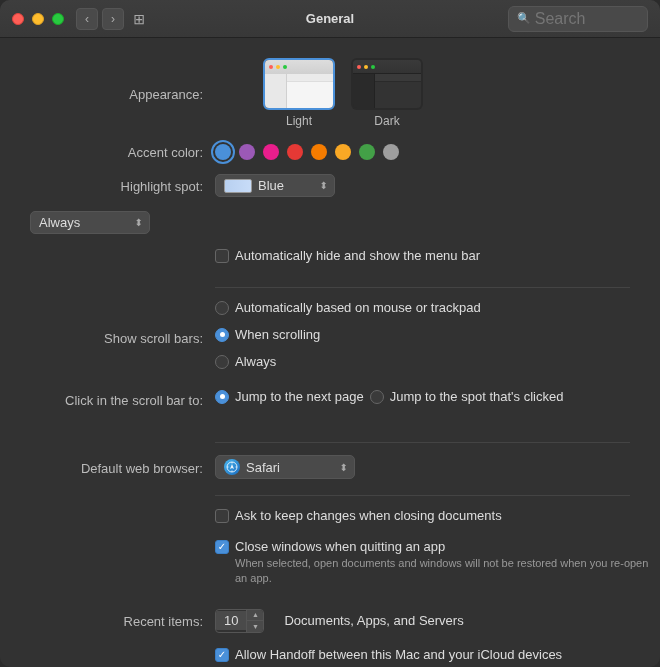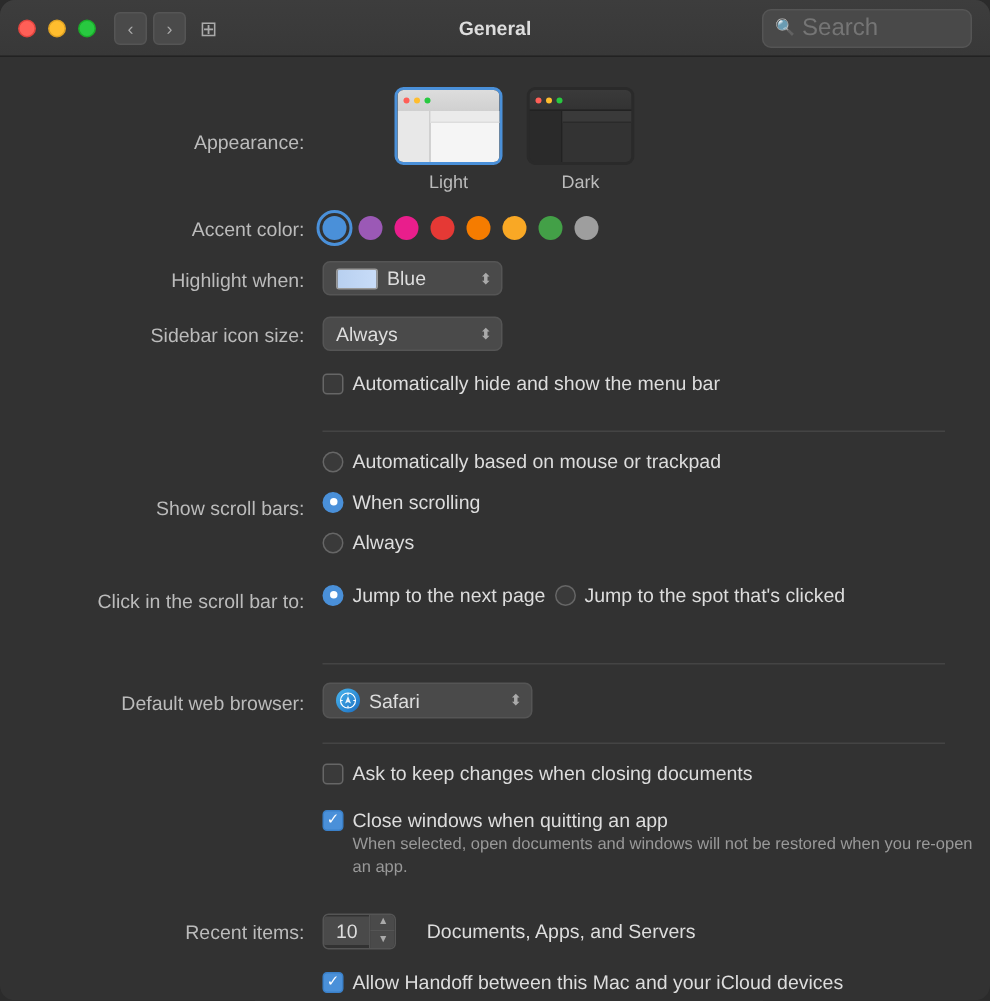--- a/index.html
+++ b/index.html
@@ -456,32 +456,31 @@
           <div class="color-dot" style="background:#e53935;"></div>
           <div class="color-dot" style="background:#f57c00;"></div>
           <div class="color-dot" style="background:#f9a825;"></div>
           <div class="color-dot" style="background:#43a047;"></div>
           <div class="color-dot" style="background:#9e9e9e;"></div>
         </div>
       </div>
     </div>
 
     <div class="row">
-      <div class="row-label">Highlight when:</div>
+      <div class="row-label">Highlight spot:</div>
       <div class="row-content">
         <div class="dropdown">
           <span style="display:inline-block;width:28px;height:14px;background:linear-gradient(90deg,#b8d0f0 0%,#c8dcf8 100%);border:1px solid #999;border-radius:2px;margin-right:6px;vertical-align:middle;"></span>
           <span>Blue</span>
           <span class="dropdown-arrow">⬍</span>
         </div>
       </div>
     </div>
 
     <div class="row">
-      <div class="row-label">Sidebar icon size:</div>
       <div class="row-content">
         <div class="dropdown">
           <span>Always</span>
           <span class="dropdown-arrow">⬍</span>
         </div>
       </div>
     </div>
 
     <div class="row" style="margin-bottom:16px;">
       <div class="row-label"></div>

